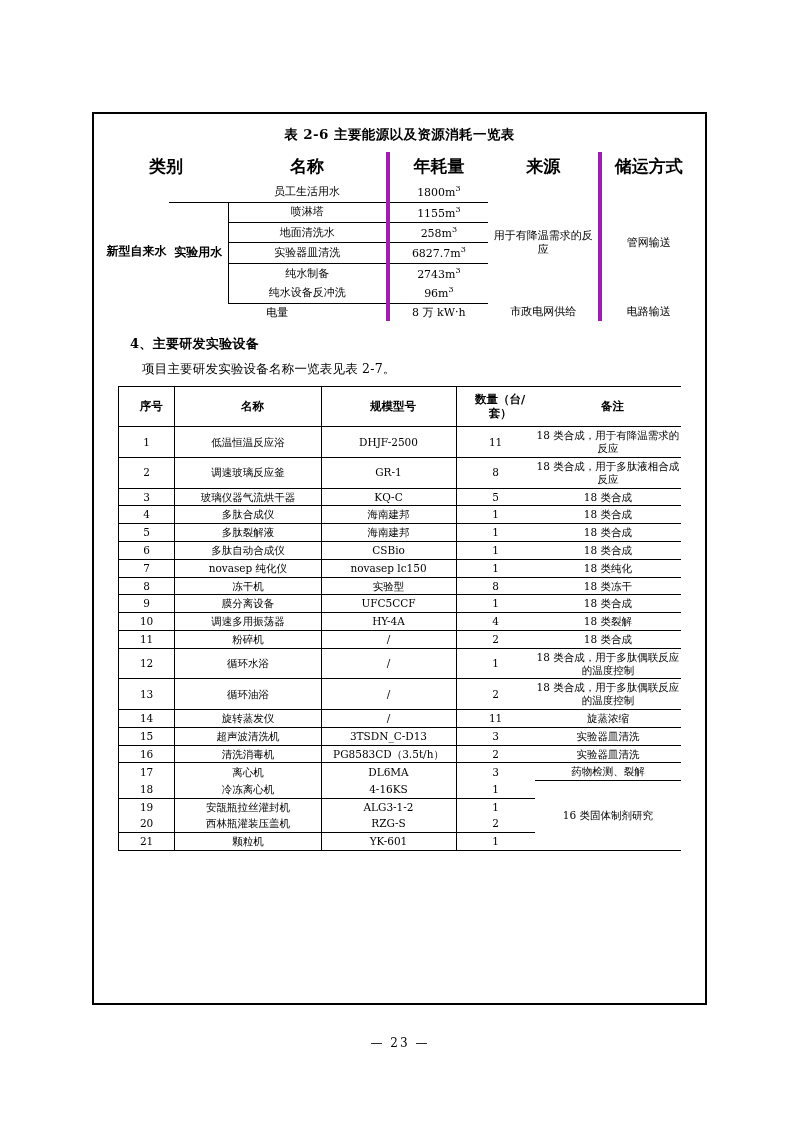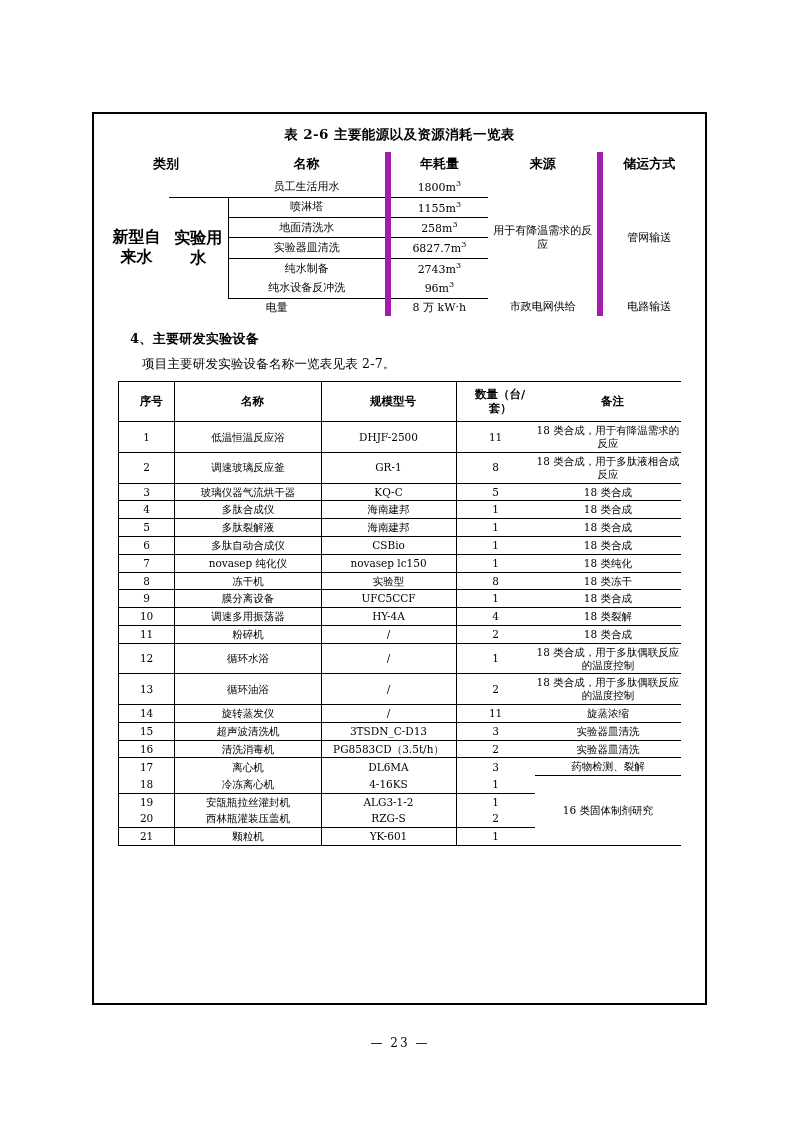--- a/index.html
+++ b/index.html
@@ -71,31 +71,31 @@
     table-layout: fixed;
   }
   table.t26 td, table.t26 th {
     text-align: center;
     vertical-align: middle;
     padding: 2px 2px;
     line-height: 1.25;
   }
   table.t26 .hdr {
     font-weight: bold;
-    font-size: 13px;
+    font-size: 17px;
     padding: 4px 2px 5px 2px;
   }
   
-  .vl { border-left: 6px solid #a21caf; }
+  .vl { border-left: 4px solid #a21caf; }
   .vr { border-right: 1px solid #000; }
   .hb { border-bottom: 1px solid #000; }
 
   .bold-cat {
     font-weight: bold;
-    font-size: 16px;
+    font-size: 12px;
     line-height: 1.45;
   }
 
   sup { font-size: 8px; vertical-align: super; }
 
   
   .sec-head {
     font-weight: bold;
     font-size: 13px;
     margin: 14px 0 8px 26px;

